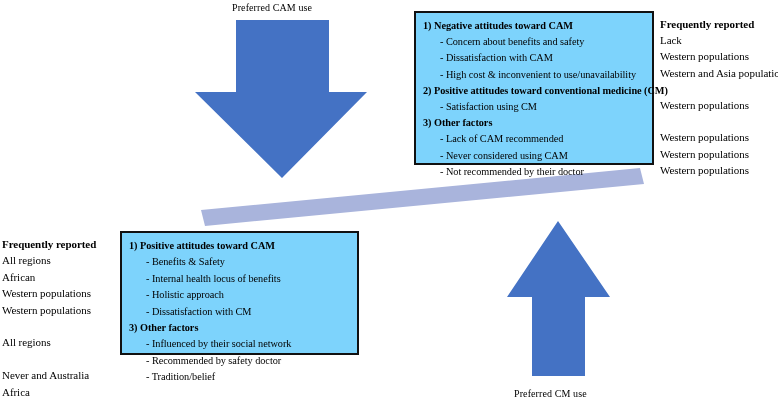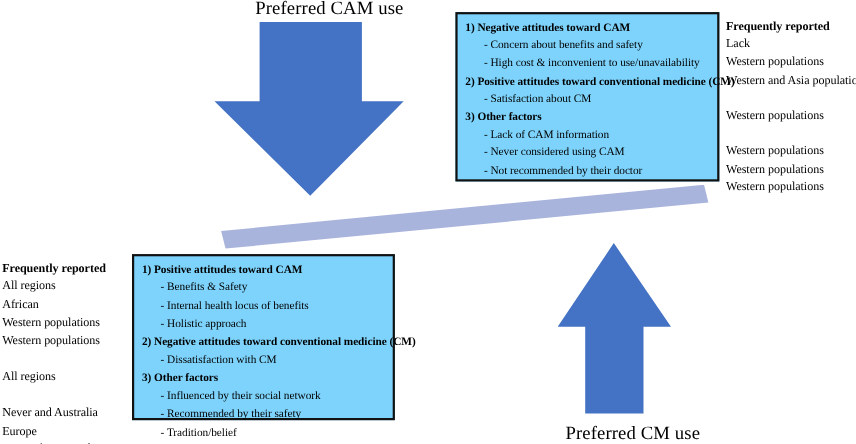--- a/index.html
+++ b/index.html
@@ -22,38 +22,38 @@
     position: absolute;
     pointer-events: none;
   }
   #down-arrow { left: 190px; top: 20px; }
   #up-arrow   { left: 505px; top: 218px; }
   #balance-bar { left: 196px; top: 168px; }
 
   
   .caption {
     position: absolute;
-    font-size: 17px;
+    font-size: 10px;
     line-height: 13px;
     letter-spacing: 0.1px;
     white-space: nowrap;
   }
   #caption-cam { left: 232px; top: 1px; }
   #caption-cm  { left: 514px; top: 387px; }
 
   
   .factor-box {
     position: absolute;
     border: 2.2px solid #111111;
     background: #7dd3fc;
     box-sizing: border-box;
     padding: 5px 7px 4px 7px;
   }
   #box-cam-barriers { left: 414px; top: 11px;  width: 240px; height: 154px; }
-  #box-cam-drivers  { left: 120px; top: 231px; width: 239px; height: 151px; }
+  #box-cam-drivers  { left: 120px; top: 231px; width: 239px; height: 124px; }
 
   .f-head {
     font-size: 10.3px;
     font-weight: bold;
     line-height: 16.2px;
     white-space: nowrap;
     letter-spacing: -0.05px;
   }
   .f-item {
     font-size: 10.3px;
@@ -100,25 +100,26 @@
 
   <svg class="arrow-svg" id="up-arrow" width="108" height="160" viewBox="0 0 108 160">
     <polygon points="53,3 105,79 80,79 80,158 27,158 27,79 2,79" fill="#4472C4"></polygon>
   </svg>
 
   <div class="caption" id="caption-cm">Preferred CM use</div>
 
   <div class="factor-box" id="box-cam-barriers">
       <div class="f-head">1) Negative attitudes toward  CAM</div>
       <div class="f-item">- Concern about benefits and safety</div>
+      <div class="f-item">- Dissatisfaction with CAM</div>
       <div class="f-item">- High cost &amp; inconvenient to use/unavailability</div>
       <div class="f-head">2) Positive attitudes toward  conventional medicine (CM)</div>
-      <div class="f-item">- Satisfaction about CM</div>
+      <div class="f-item">- Satisfaction using CM</div>
       <div class="f-head">3) Other factors</div>
-      <div class="f-item">- Lack of CAM information</div>
+      <div class="f-item">- Lack of CAM recommended</div>
       <div class="f-item">- Never considered using CAM</div>
       <div class="f-item">- Not recommended by their doctor</div>
     </div>
 
   <div class="freq-col" id="freq-right">
       <div class="f-line bold">Frequently reported</div>
       <div class="f-line">Lack</div>
       <div class="f-line">Western populations</div>
       <div class="f-line">Western and Asia populations</div>
       <div class="f-line blank">&nbsp;</div>
@@ -127,35 +128,34 @@
       <div class="f-line">Western populations</div>
       <div class="f-line">Western populations</div>
       <div class="f-line">Western populations</div>
     </div>
 
   <div class="factor-box" id="box-cam-drivers">
       <div class="f-head">1) Positive attitudes toward  CAM</div>
       <div class="f-item">- Benefits  &amp;  Safety</div>
       <div class="f-item">- Internal health locus of benefits</div>
       <div class="f-item">- Holistic approach</div>
-      <div class="f-head">2) Negative attitudes toward  conventional medicine (CM)</div>
       <div class="f-item">- Dissatisfaction with CM</div>
       <div class="f-head">3) Other factors</div>
       <div class="f-item">- Influenced by their social network</div>
-      <div class="f-item">- Recommended by their safety</div>
+      <div class="f-item">- Recommended by safety doctor</div>
       <div class="f-item">- Tradition/belief</div>
     </div>
 
   <div class="freq-col" id="freq-left">
       <div class="f-line bold">Frequently reported</div>
       <div class="f-line">All regions</div>
       <div class="f-line">African</div>
       <div class="f-line">Western populations</div>
       <div class="f-line">Western populations</div>
       <div class="f-line blank">&nbsp;</div>
       <div class="f-line">All regions</div>
       <div class="f-line blank">&nbsp;</div>
       <div class="f-line">Never and Australia</div>
-      <div class="f-line">Europe</div>
+      <div class="f-line">Africa</div>
       <div class="f-line">Asia, Africa, South America</div>
     </div>
 
 </div>
 
 </body></html>

